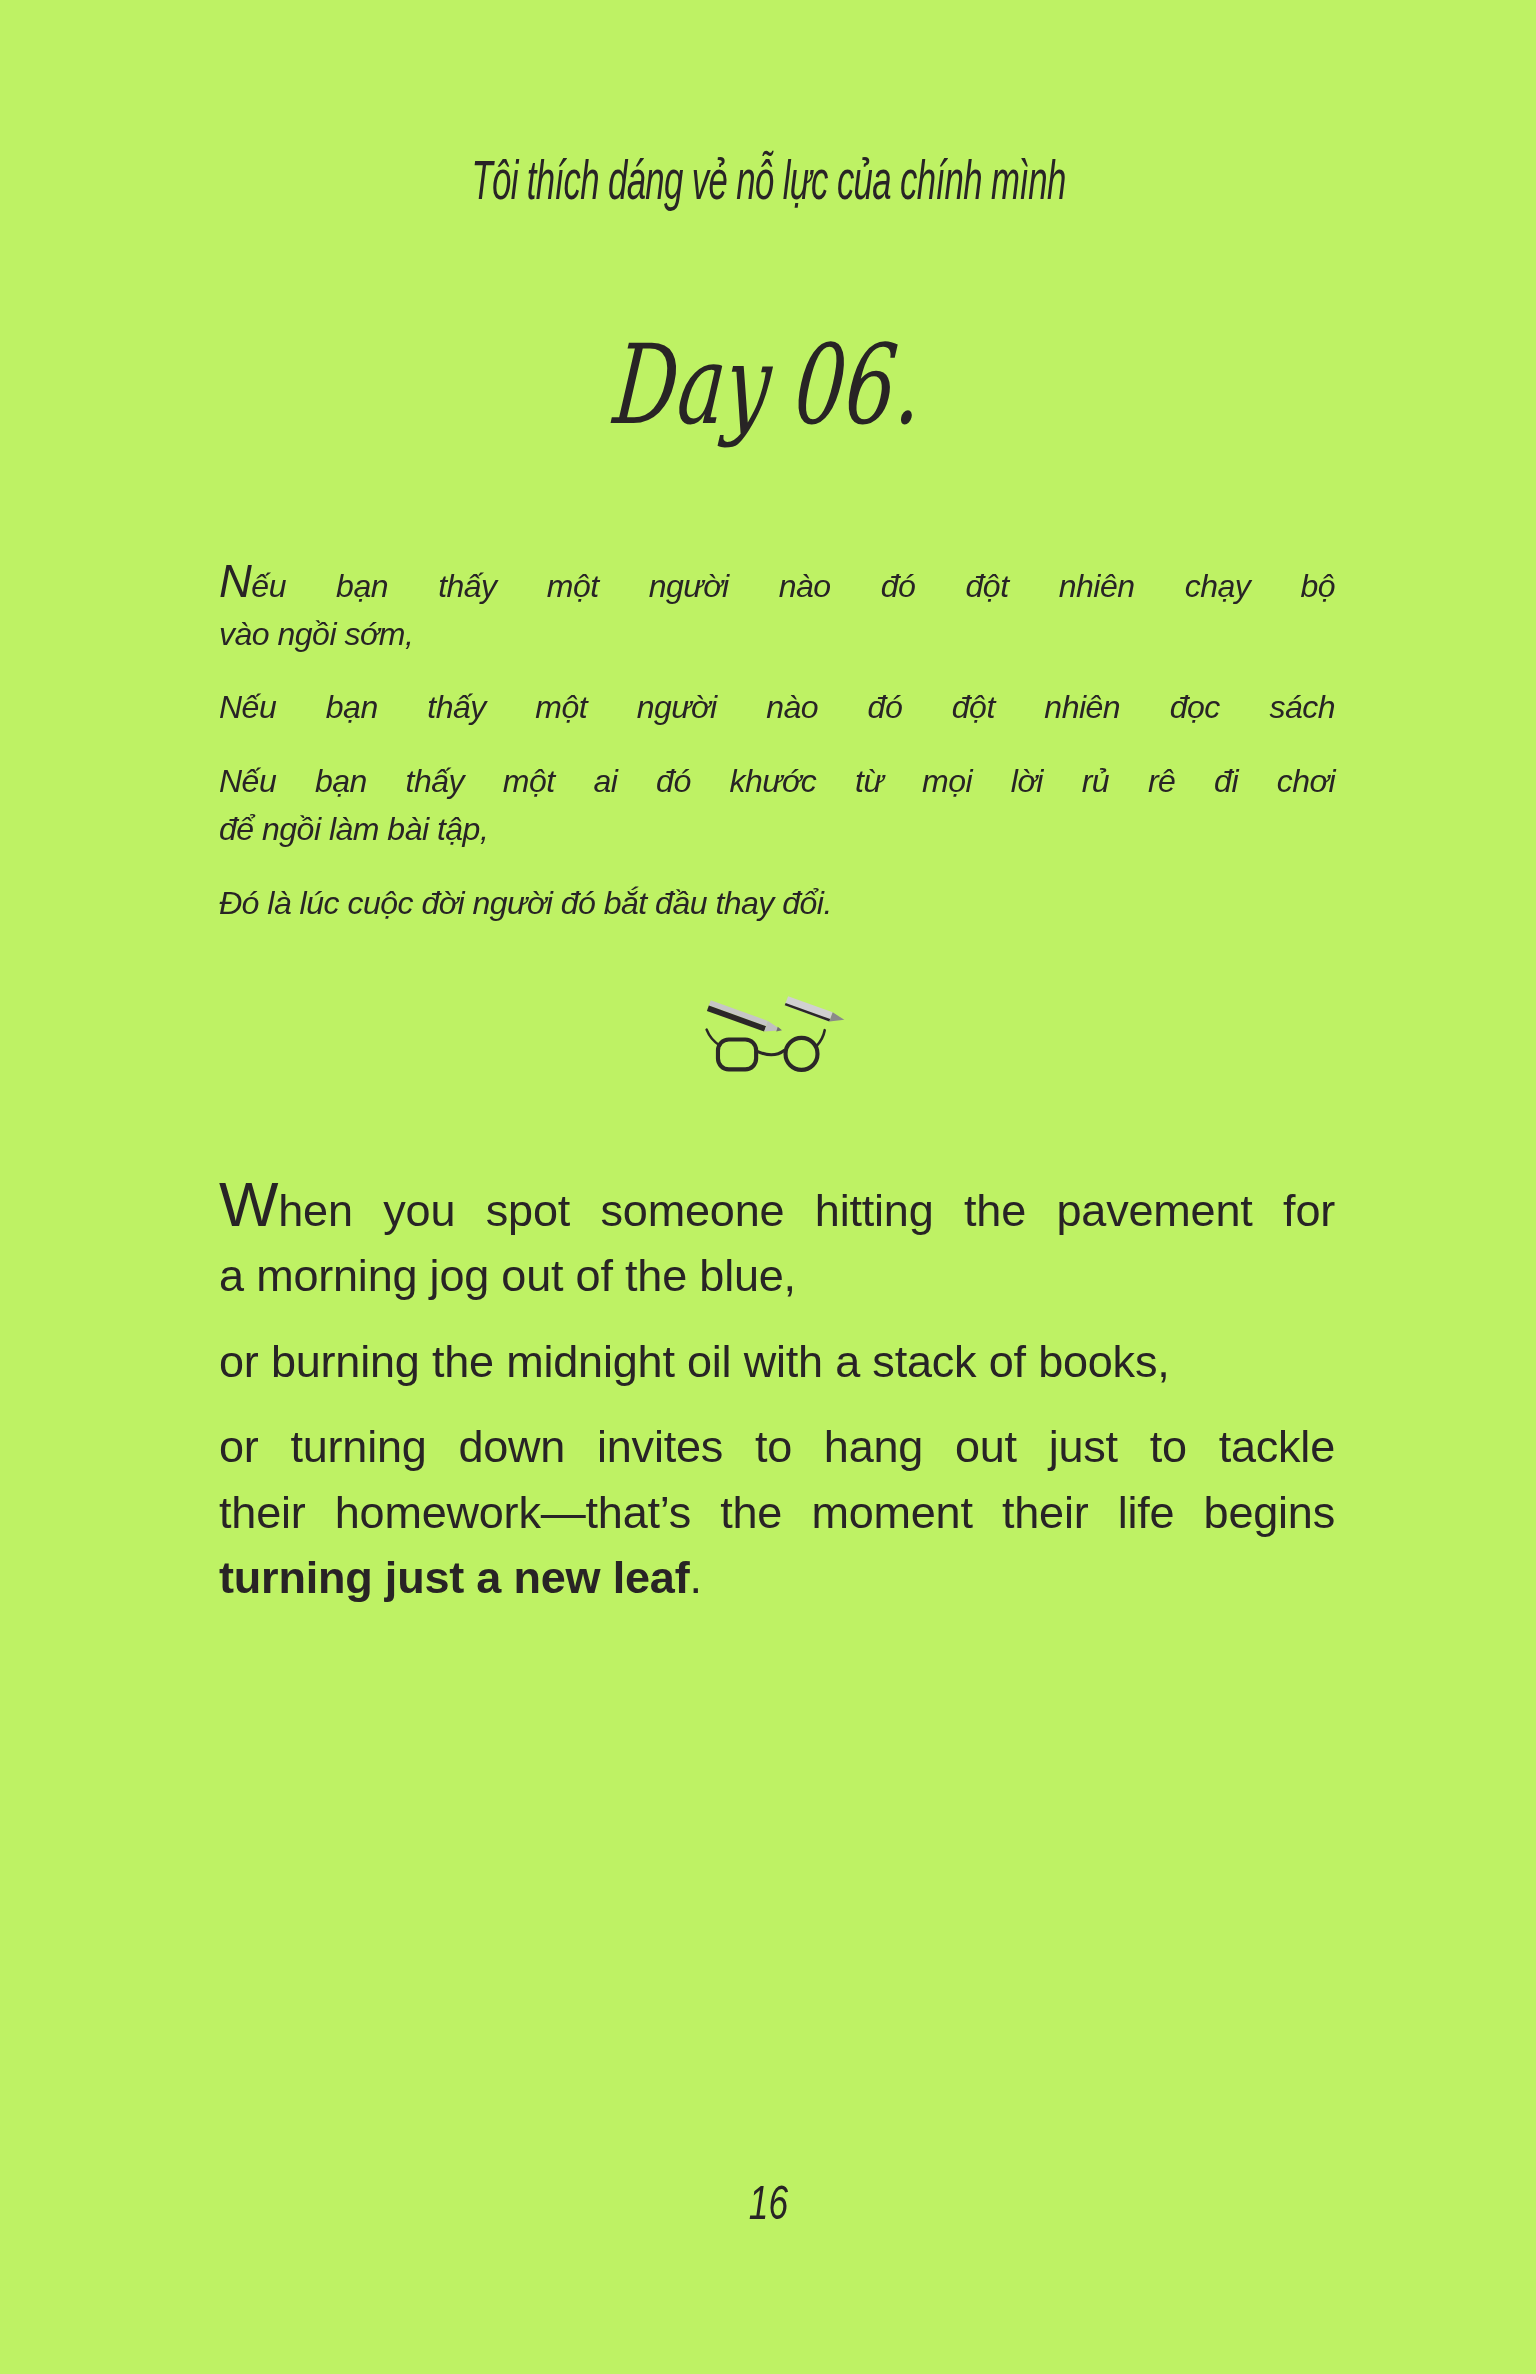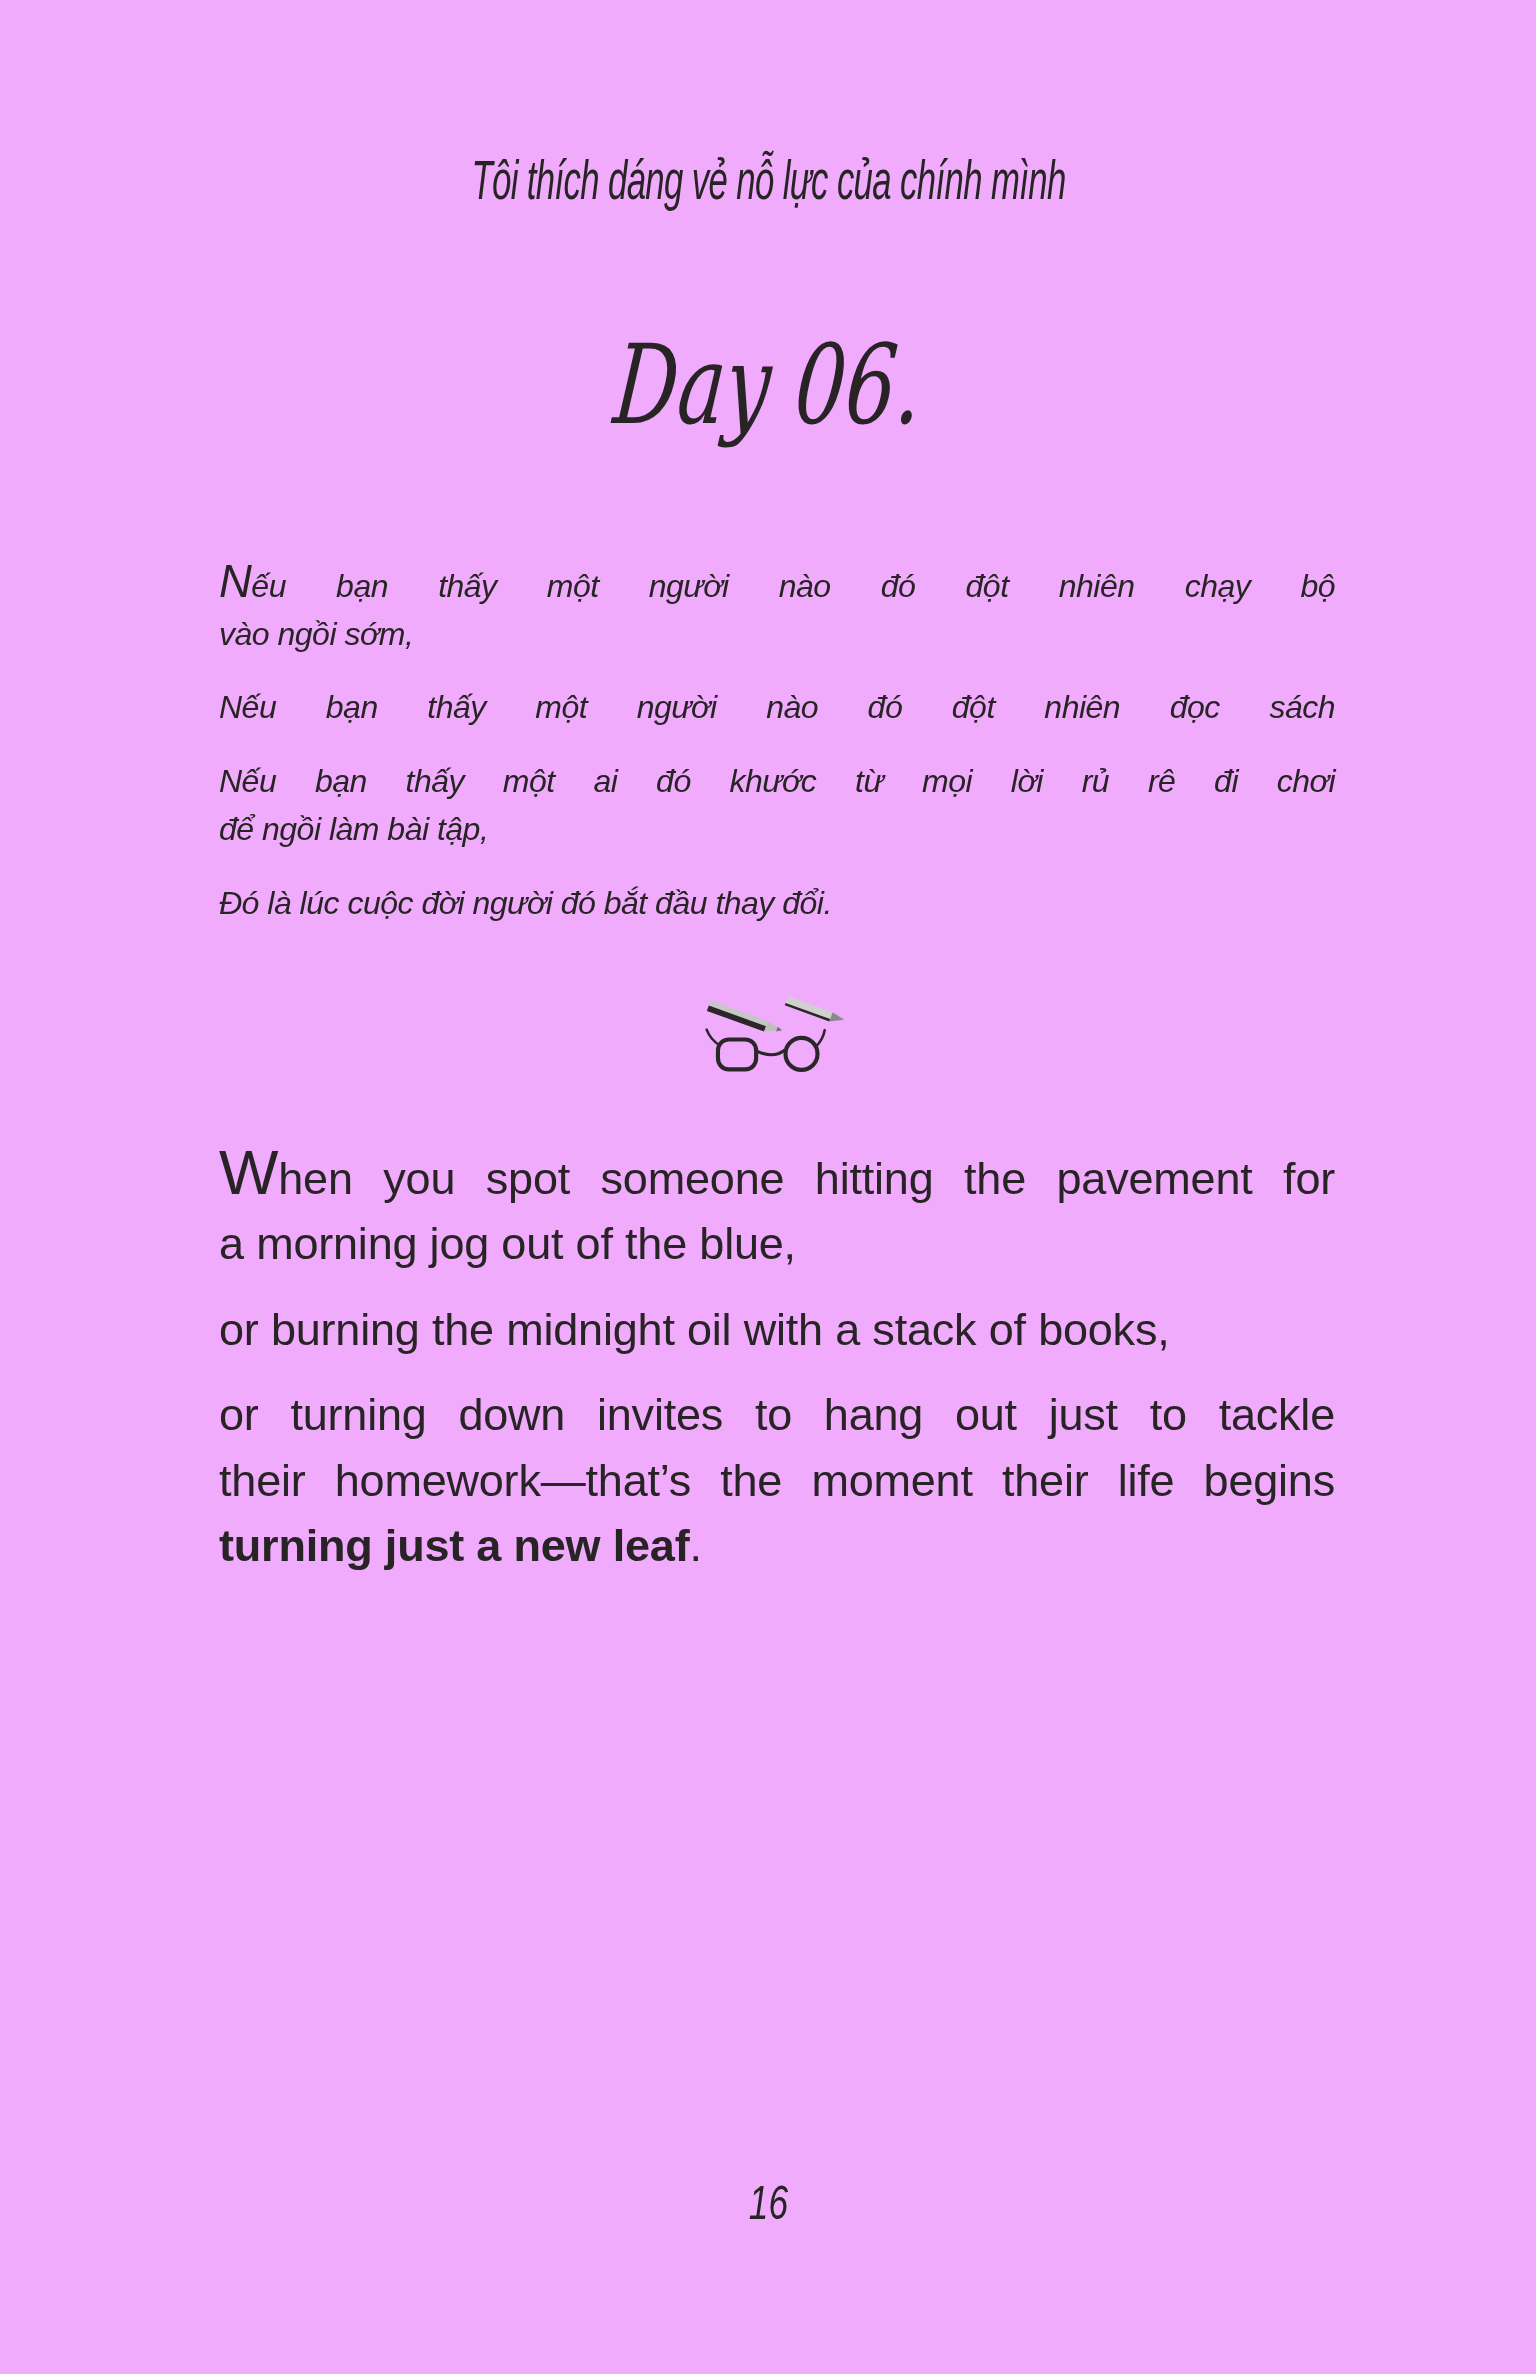--- a/index.html
+++ b/index.html
@@ -1,21 +1,21 @@
 <!DOCTYPE html>
 <html><head>
 <meta charset="utf-8">
 <style>
   * { margin: 0; padding: 0; box-sizing: border-box; }
   html, body { background: #ffffff; }
   .page {
     position: relative;
     width: 1537px;
     height: 2374px;
-    background: #f0abfc;
+    background: #bef264;
     color: #282425;
     font-family: "Liberation Sans", "DejaVu Sans", sans-serif;
     overflow: hidden;
   }
   .running-header {
     margin-top: 148px;
     text-align: center;
     font-size: 56px;
     line-height: 1.15;
     font-style: italic;
@@ -42,21 +42,21 @@
   }
   .vn {
     margin-top: 110px;
     font-style: italic;
     font-size: 32px;
     line-height: 1.5;
     letter-spacing: -0.5px;
   }
   .vn .para { margin-bottom: 25.6px; }
   .en {
-    margin-top: 65px;
+    margin-top: 97px;
     font-size: 45px;
     line-height: 1.46;
     letter-spacing: -0.2px;
   }
   .en .para { margin-bottom: 19.7px; }
   .para { display: block; }
   .line { display: block; }
   .jl { text-align: justify; text-align-last: justify; }
   .dropcap { font-size: 1.42em; line-height: 1; }
   .en .dropcap { font-size: 1.4em; }

